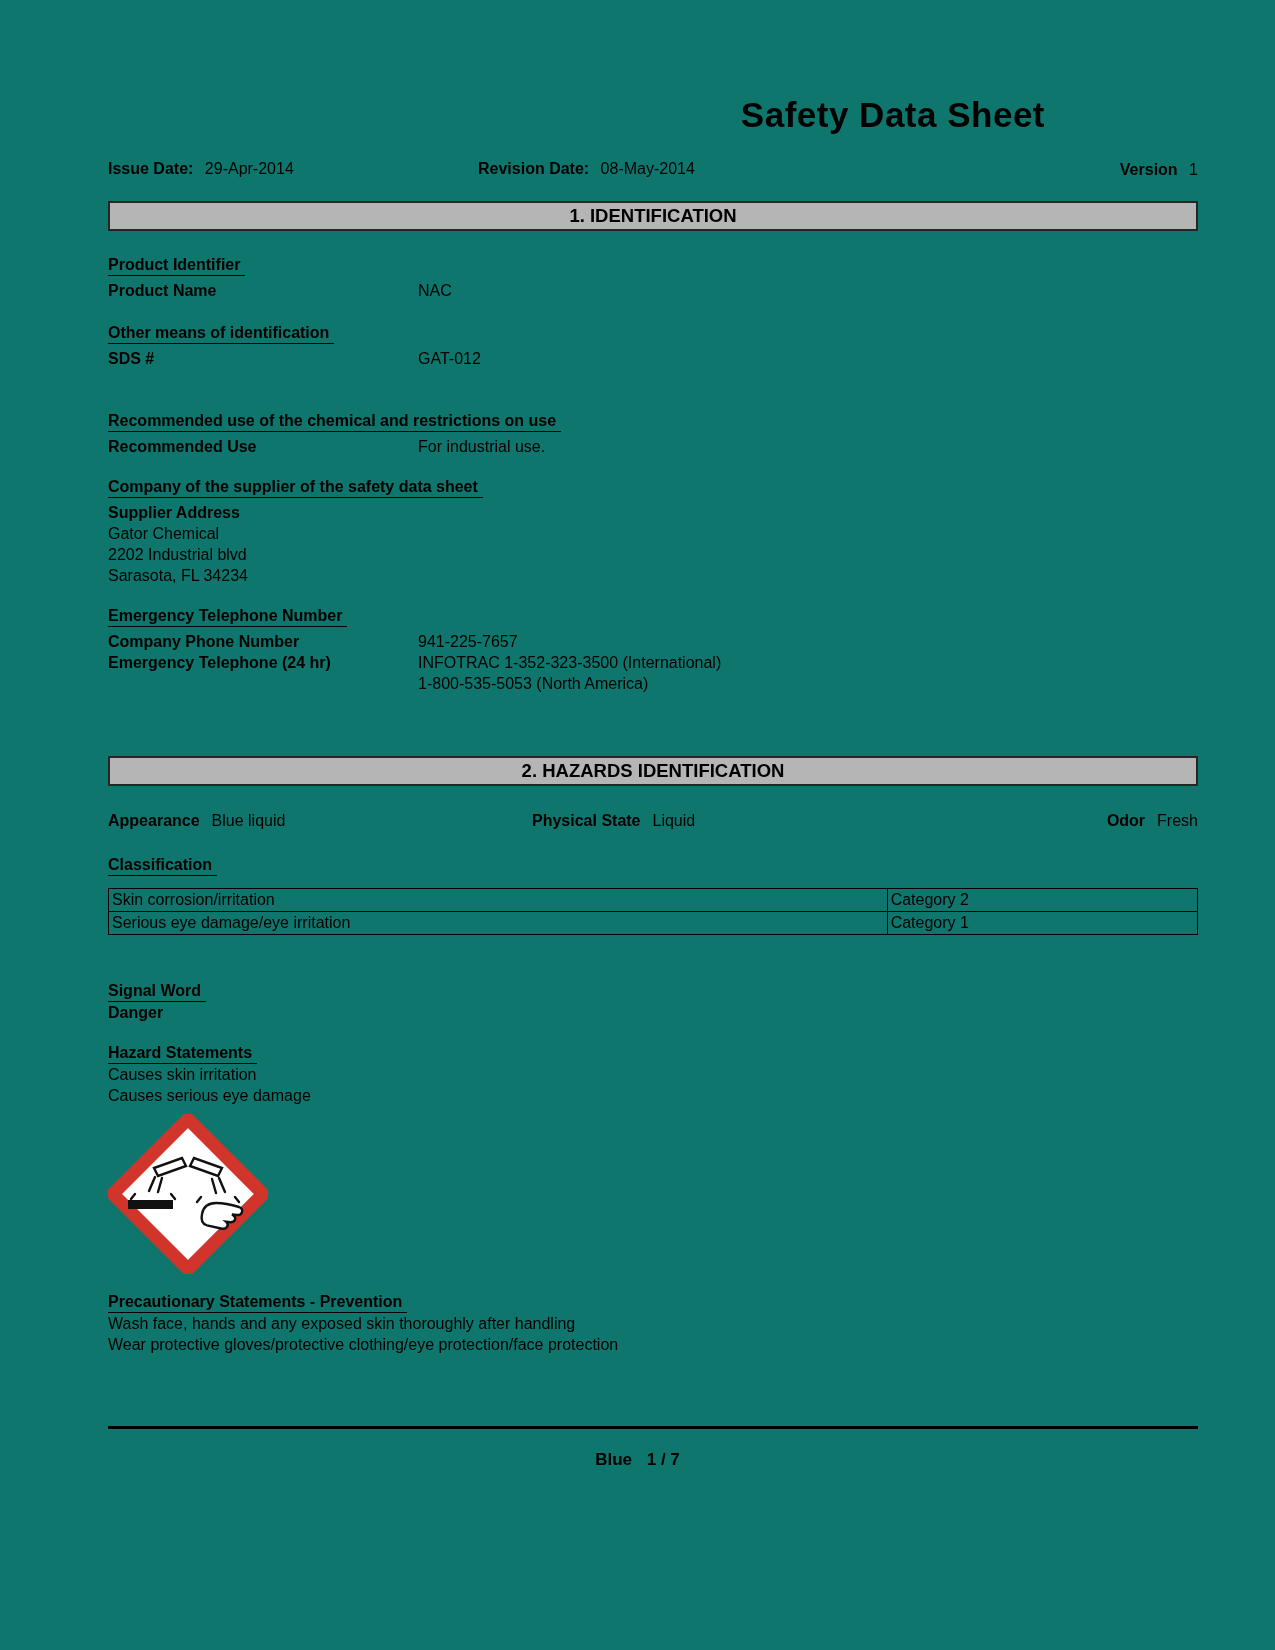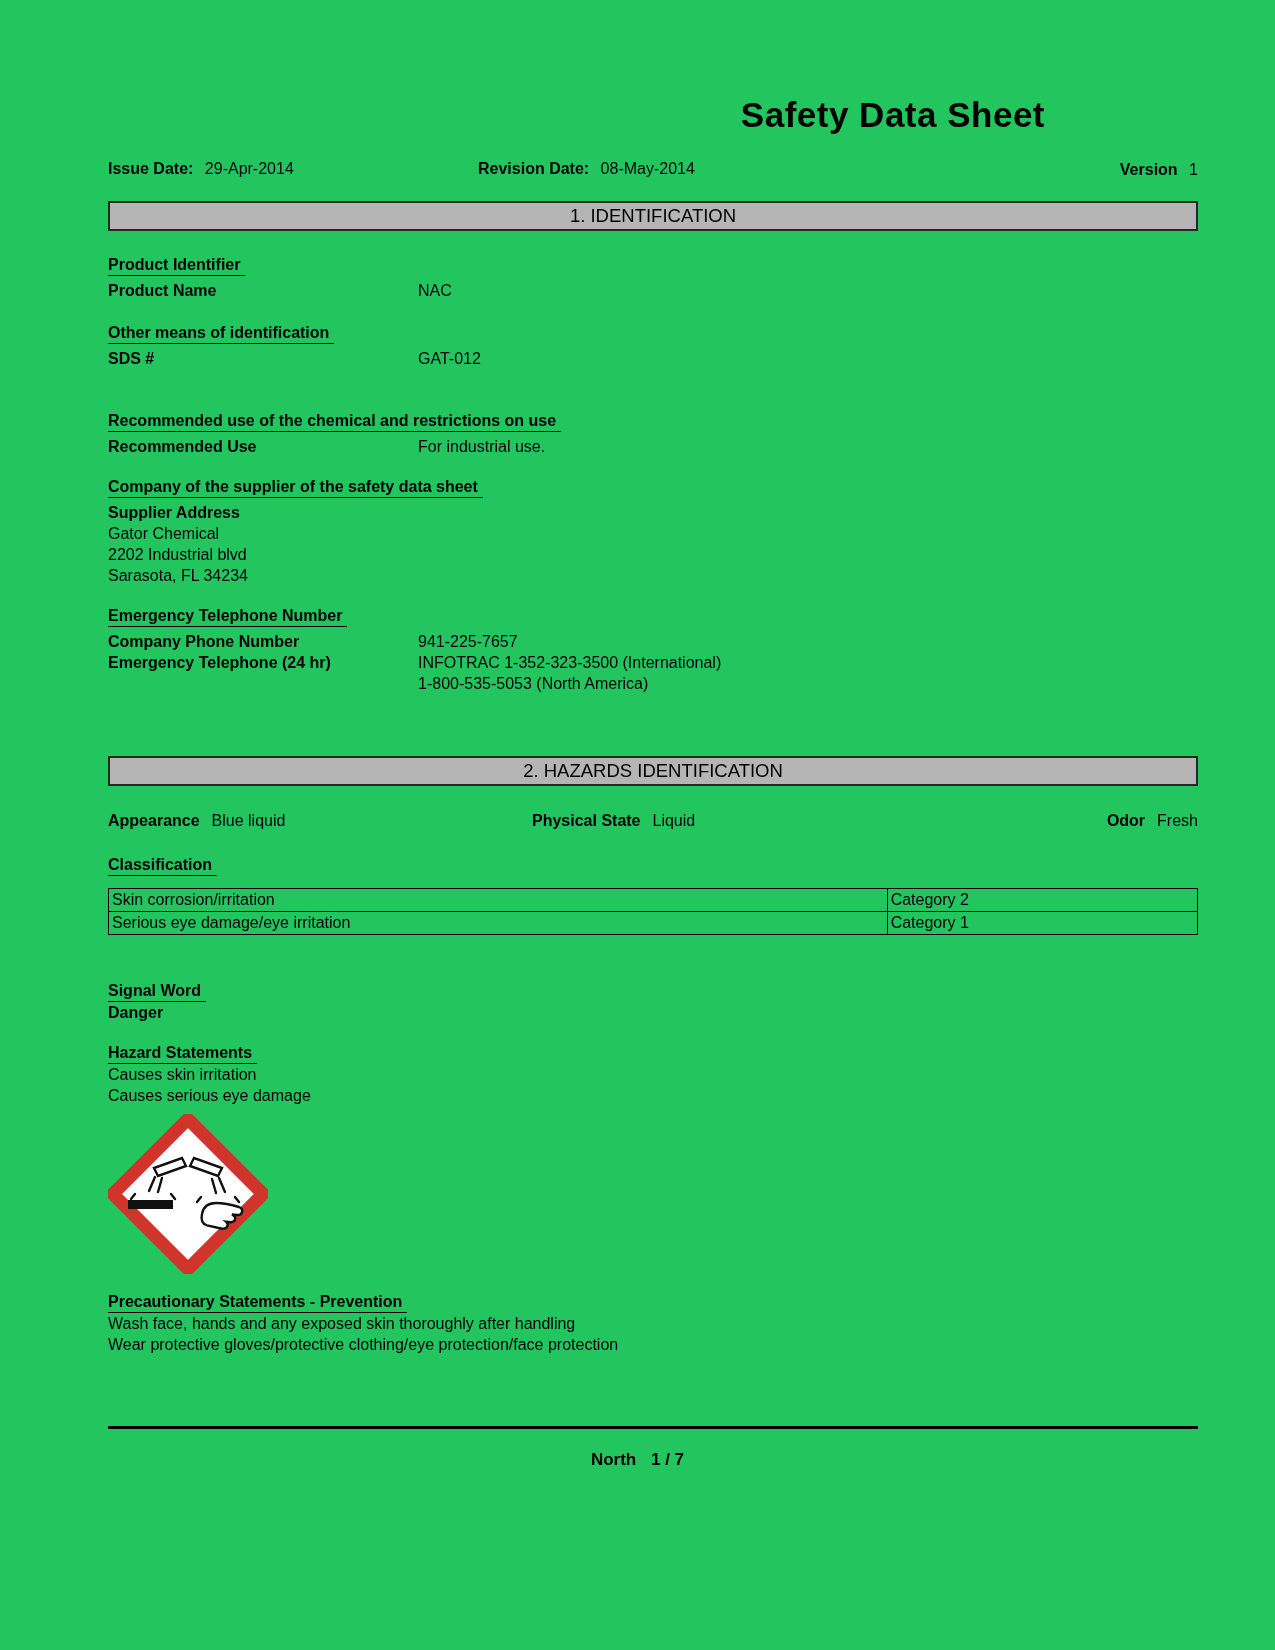--- a/index.html
+++ b/index.html
@@ -1,20 +1,20 @@
 <!DOCTYPE html>
 <html><head>
 <meta charset="utf-8">
 <style>
   * { margin:0; padding:0; box-sizing:border-box; }
   html,body { background:#ffffff; }
   .page {
     position:relative;
     width:1275px; height:1650px;
-    background:#22c55e;
+    background:#0f766e;
     color:#000;
     font-family:"Liberation Sans", sans-serif;
     font-size:16px;
     padding:0 77px 0 108px;
     overflow:hidden;
   }
   .doc-title {
     margin-top:92px;
     text-align:right;
     padding-right:153px;
@@ -28,21 +28,21 @@
   .meta-item .val { margin-left:7px; }
   .meta-revision { position:absolute; left:370px; top:0; }
   .meta-version { position:absolute; right:0; top:1px; }
   .section-bar {
     margin-top:22px;
     background:#b5b5b5;
     border:2px solid #262626;
     height:30px;
     line-height:26px;
     text-align:center;
-    font-weight:400;
+    font-weight:700;
     font-size:18.5px;
   }
   .u-head {
     display:inline-block;
     font-weight:700;
     border-bottom:1.5px solid #000;
     padding-right:5px;
     line-height:20px;
   }
   .line { line-height:21px; }
@@ -206,17 +206,17 @@
 
     <rect x="20" y="86" width="45" height="9" fill="#111"></rect>
   </svg>
 
   <div class="mt14"><span class="u-head">Precautionary Statements - Prevention</span></div>
   <div class="line">Wash face, hands and any exposed skin thoroughly after handling</div>
   <div class="line">Wear protective gloves/protective clothing/eye protection/face protection</div>
 
   <div class="footer-rule"></div>
   <div class="footer-page">
-    <span>North</span>
+    <span>Blue</span>
     <span class="num">1 / 7</span>
   </div>
 
 </div>
 
 </body></html>

